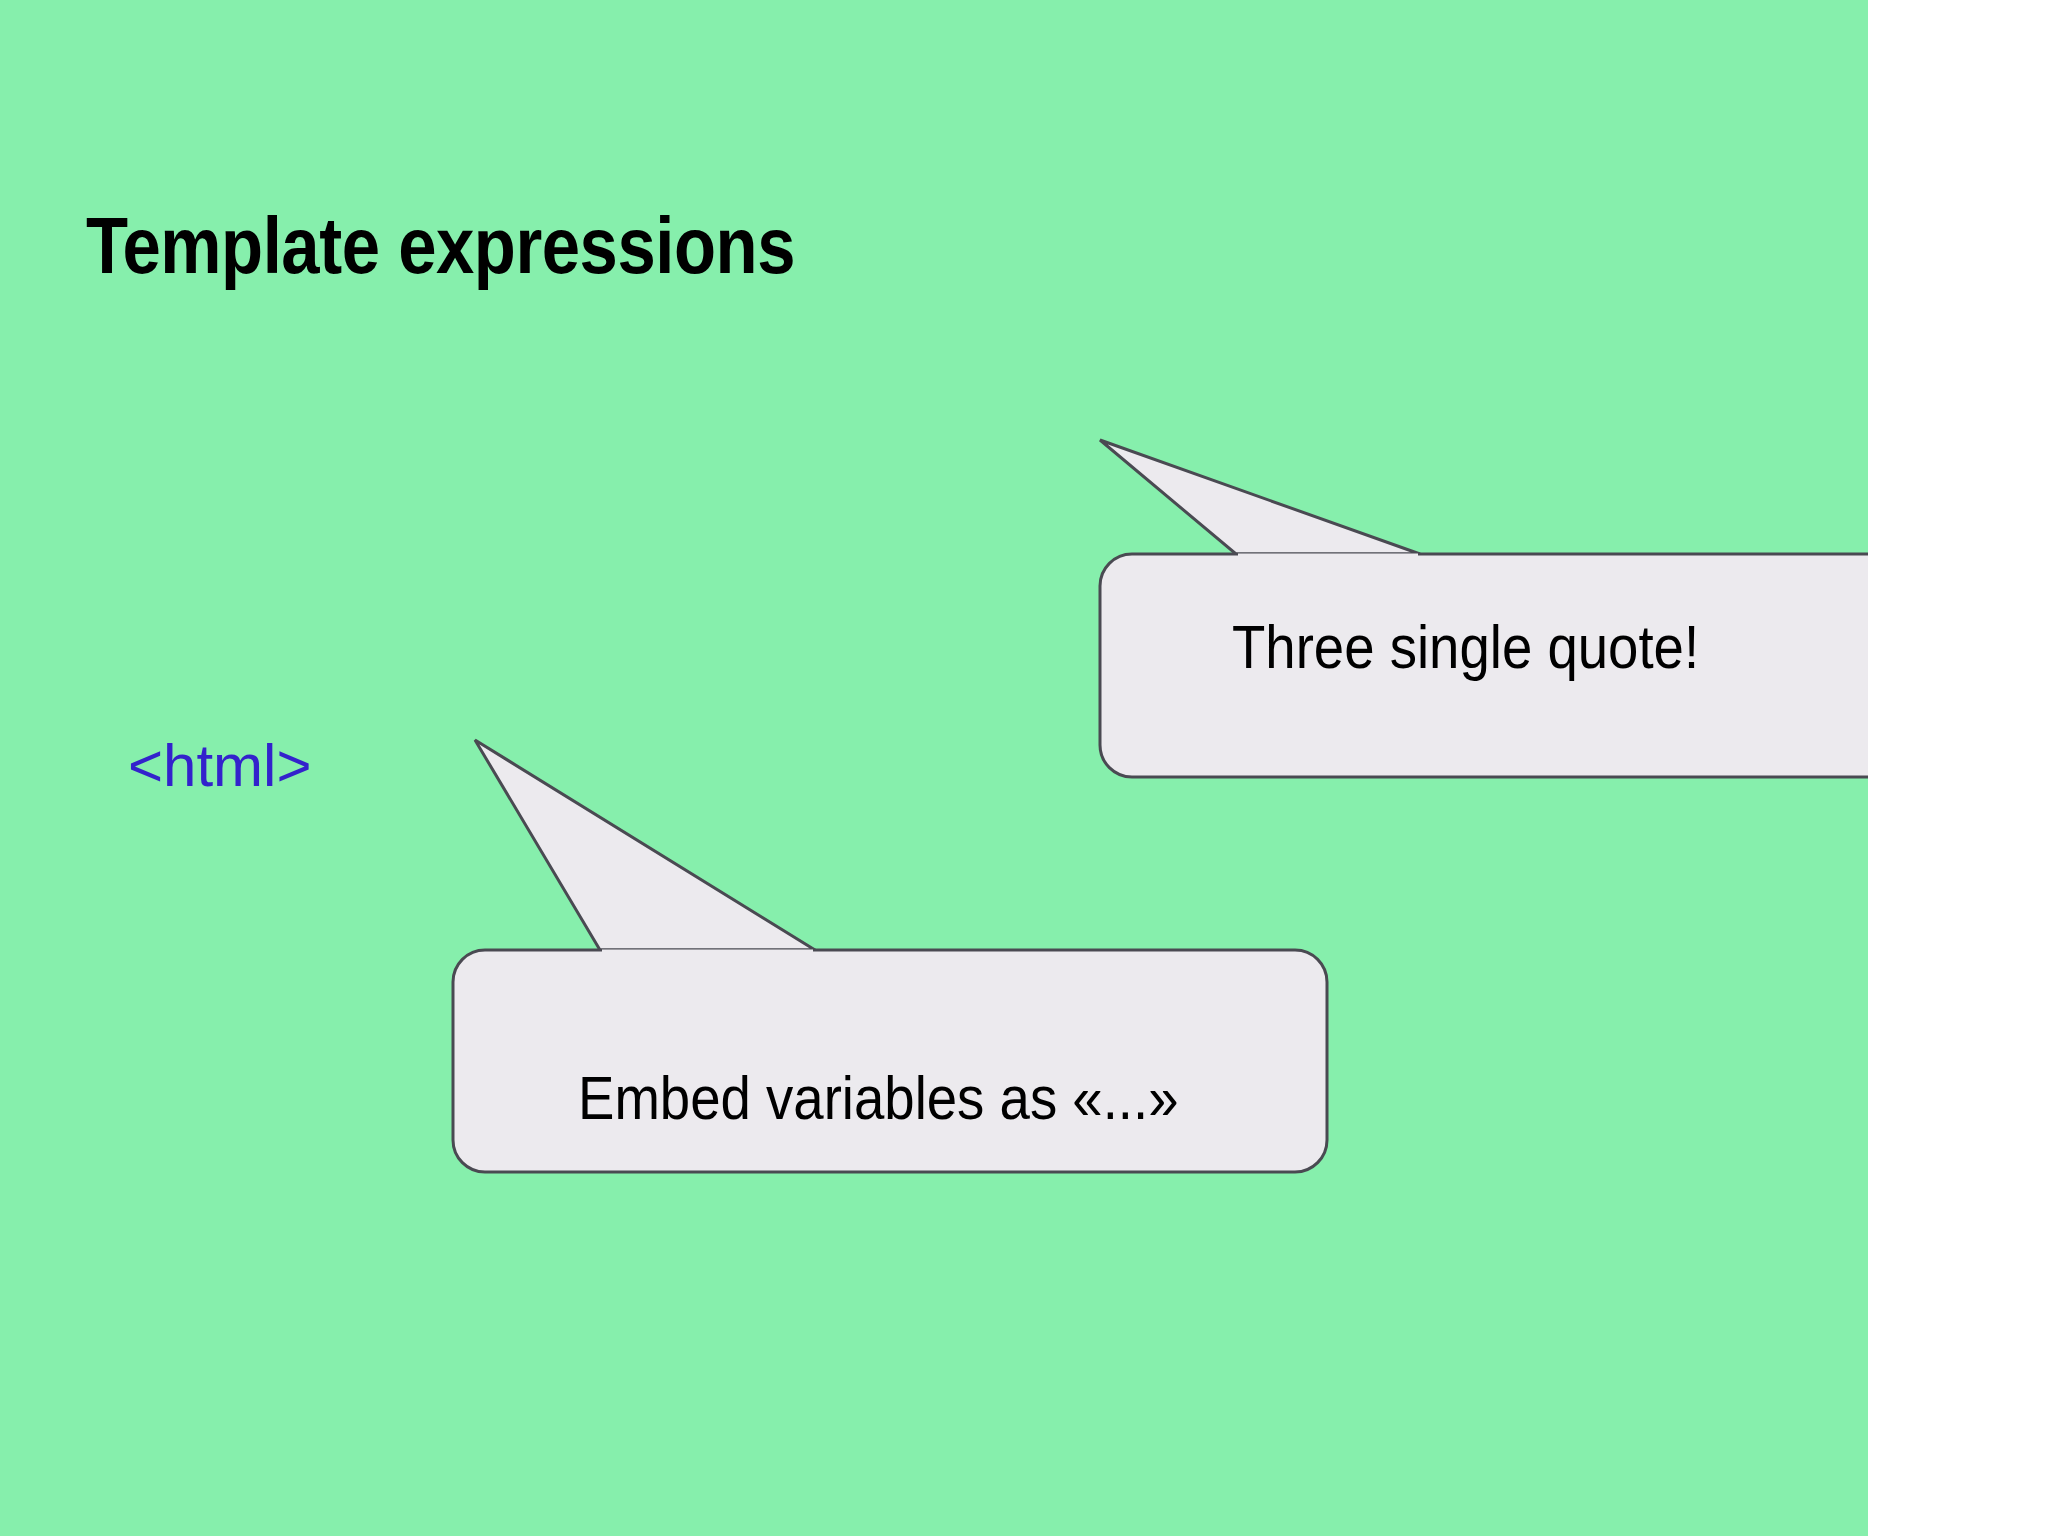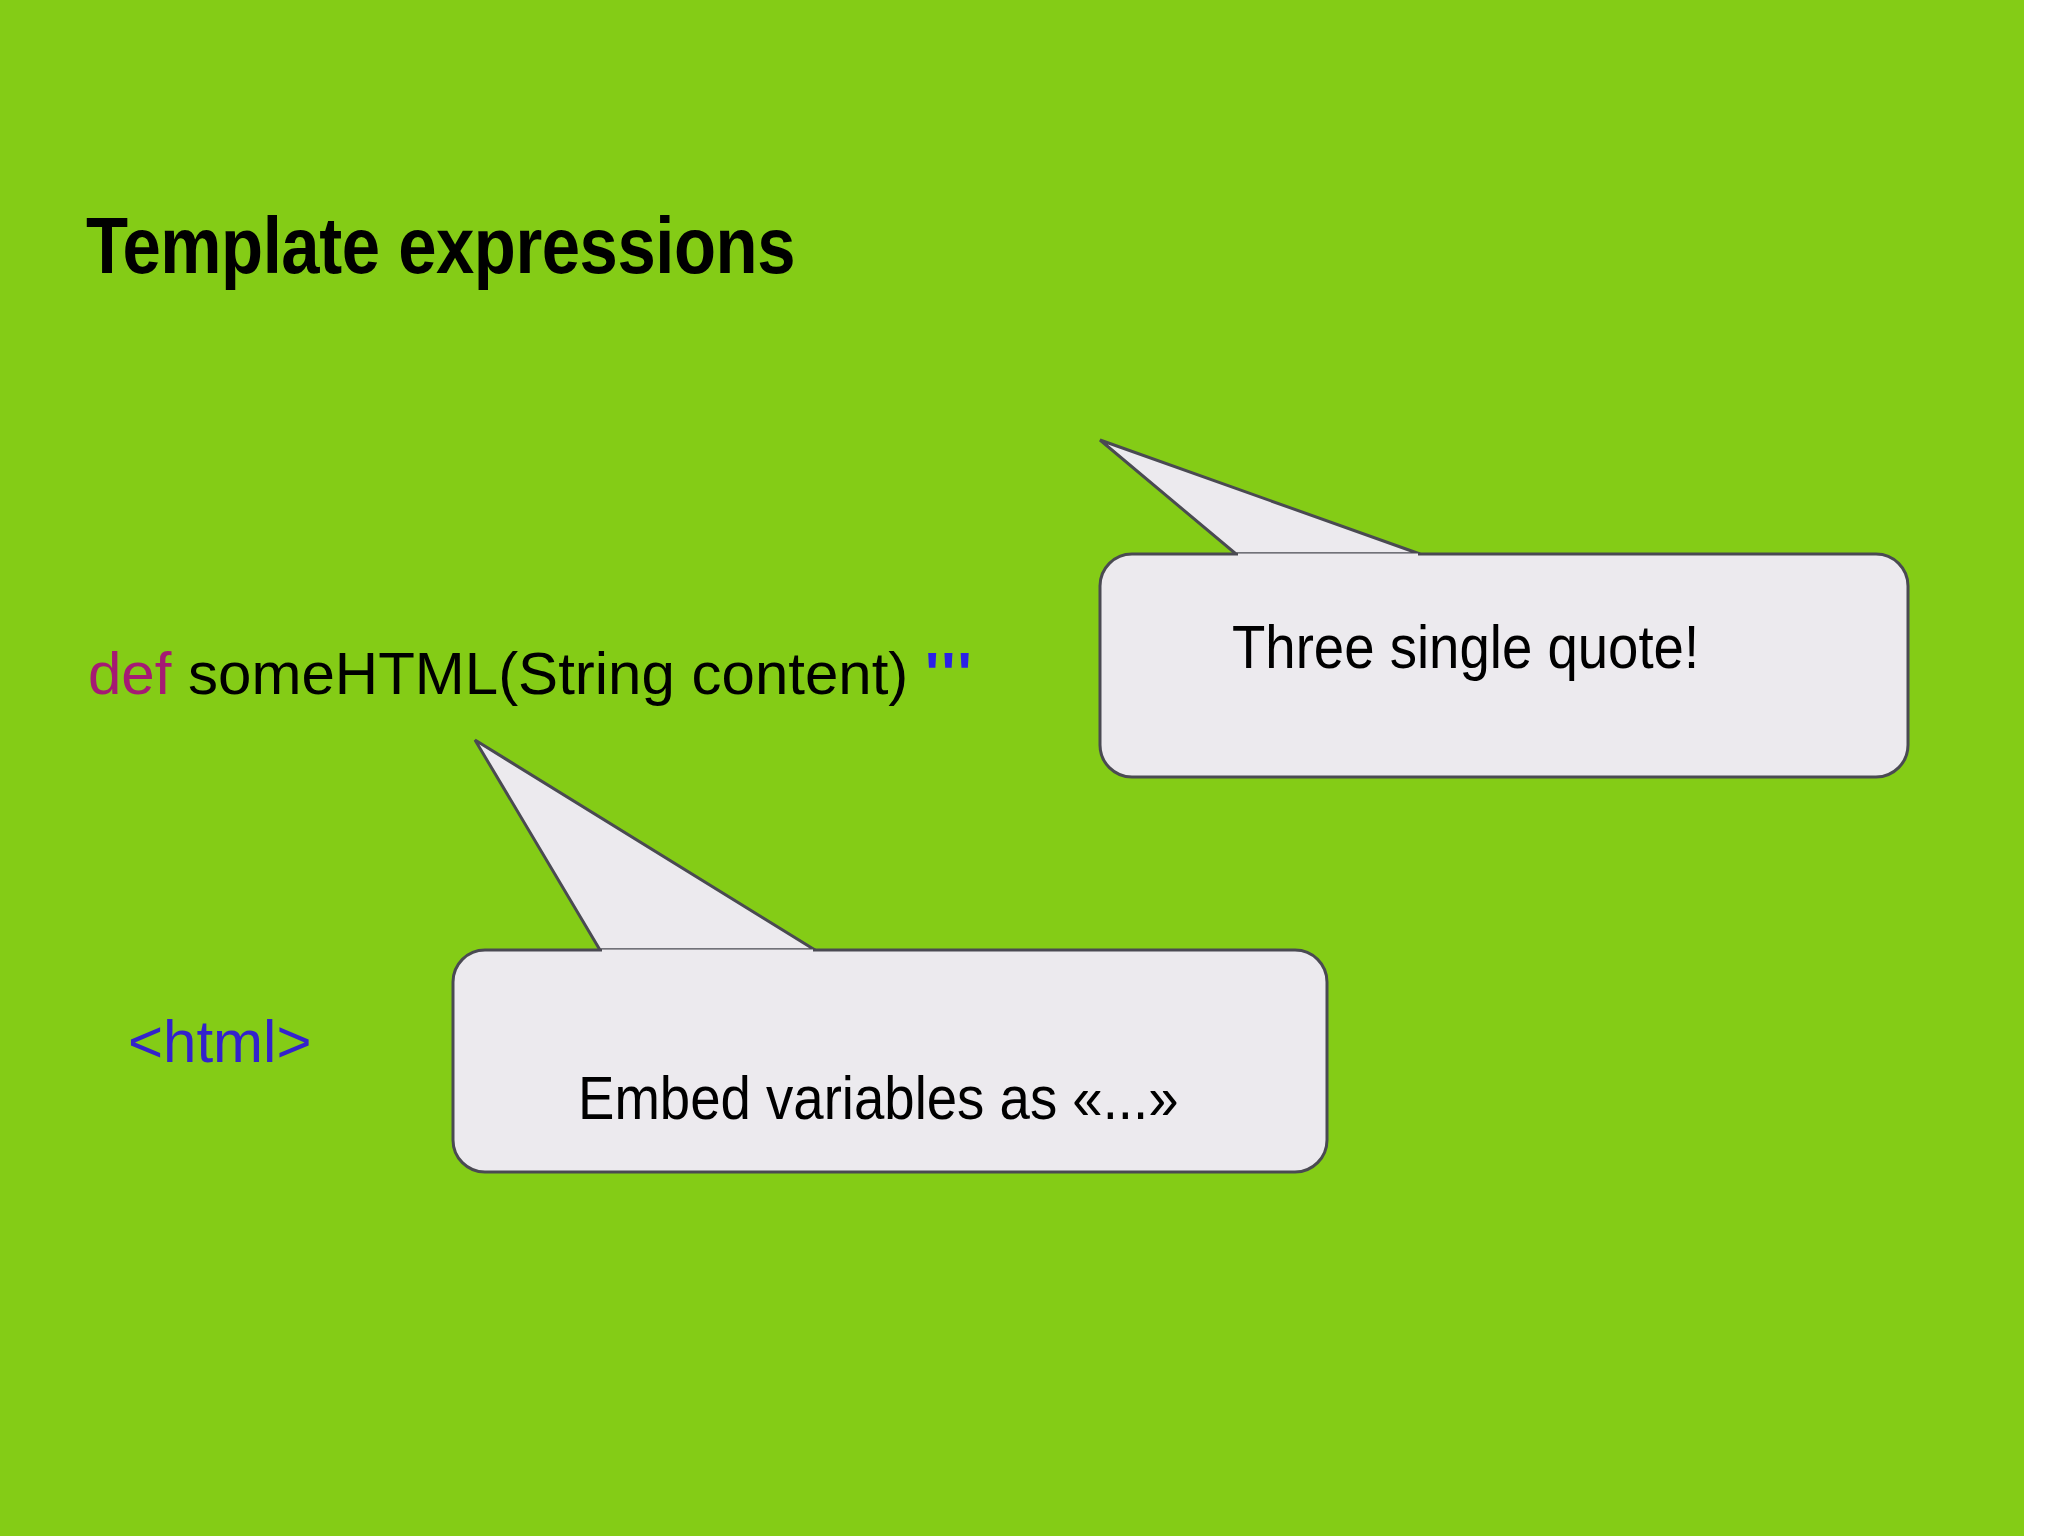--- a/index.html
+++ b/index.html
@@ -2,23 +2,23 @@
 <html><head>
 <meta charset="utf-8">
 <style>
   html, body {
     margin: 0;
     padding: 0;
     background: #ffffff;
   }
   #slide {
     position: relative;
-    width: 2024px;
+    width: 1868px;
     height: 1536px;
-    background: #84cc16;
+    background: #86efac;
     overflow: hidden;
     font-family: "Liberation Sans", sans-serif;
   }
 
   
   #slide-title {
     position: absolute;
     left: 86px;
     top: 148px;
     font-family: "Liberation Sans Narrow", "Liberation Sans", sans-serif;
@@ -74,21 +74,20 @@
 </style>
 </head>
 <body>
 
 <div id="slide">
 
   <h1 id="slide-title">Template expressions</h1>
 
   <div id="code-block">
 
-    <div class="code-line"><span class="tok-keyword">def</span><span class="tok-plain"> someHTML(String content) </span><span class="tok-quote">'''</span></div>
 
     <div class="code-line ind1"><span class="tok-tag">&lt;html&gt;</span></div>
 
 
     
 
     
 
     
 

